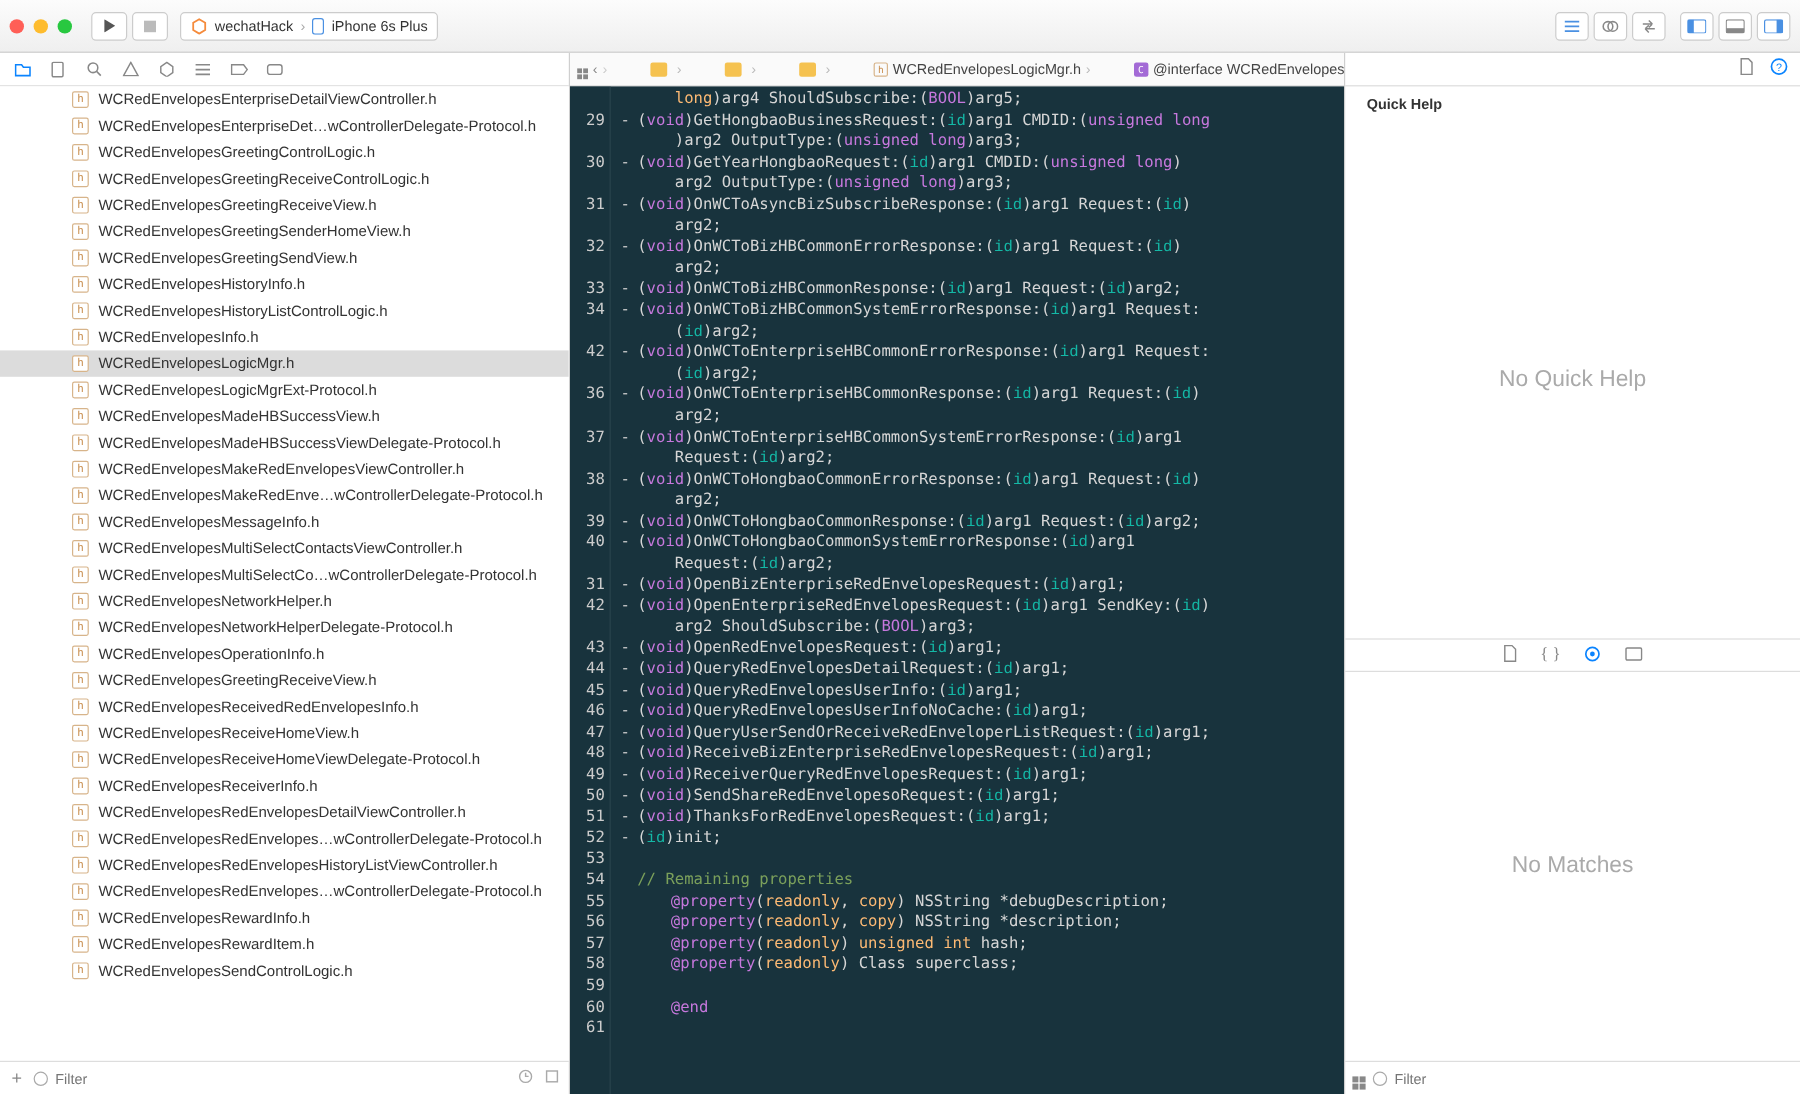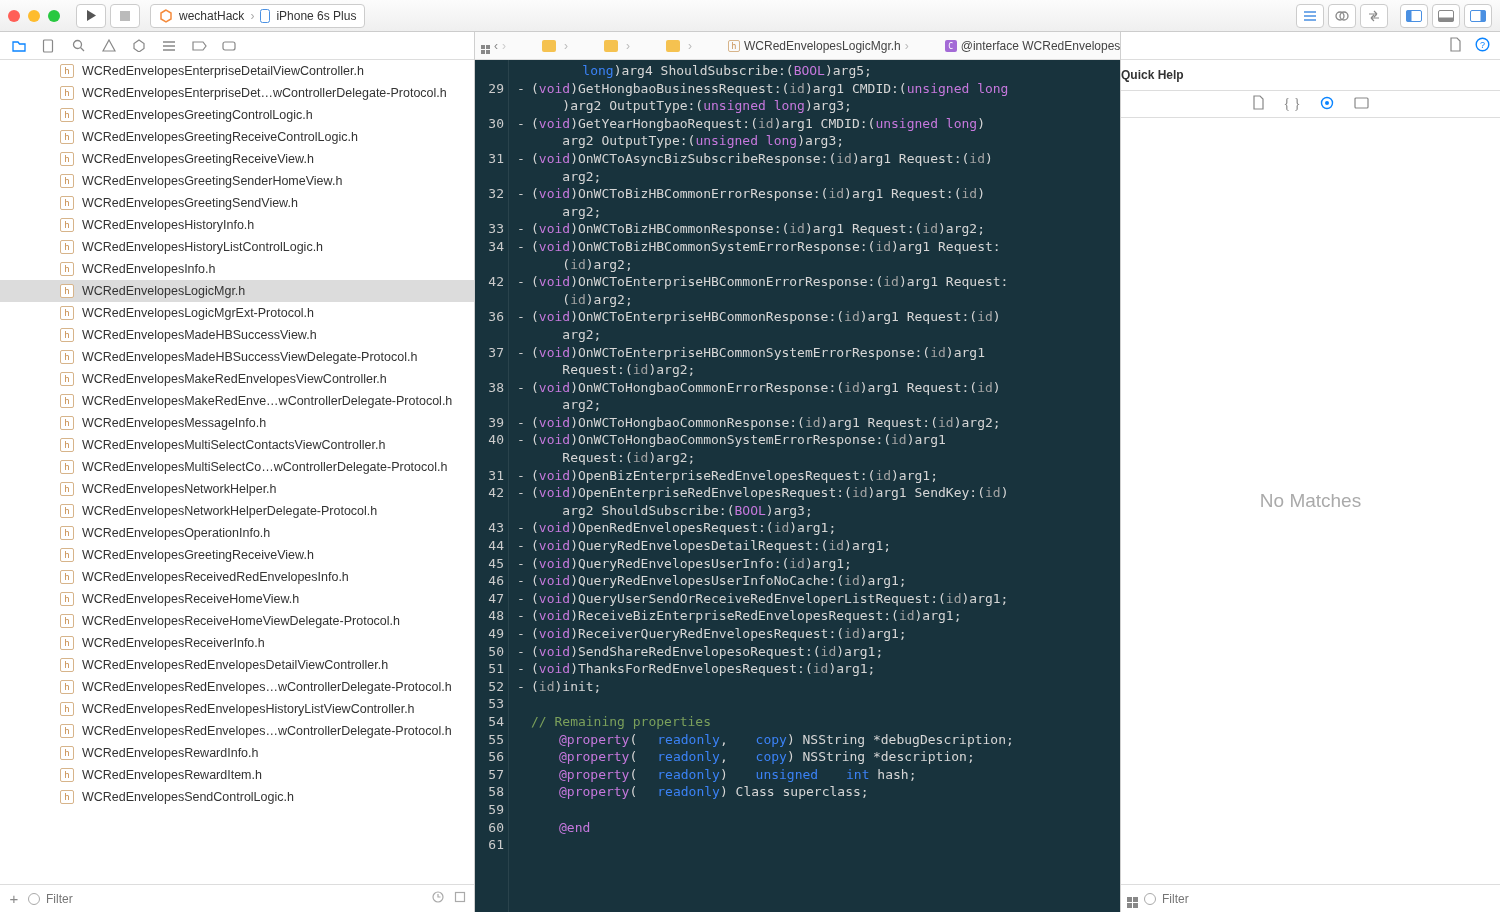--- a/index.html
+++ b/index.html
@@ -11,21 +11,21 @@
   height: 912px;
   overflow: hidden;
 }
 .window {
   display: flex;
   flex-direction: column;
   height: 100%;
 }
 
 .toolbar {
-  height: 32px;
+  height: 44px;
   background: linear-gradient(#fcfcfc, #efefef);
   border-bottom: 1px solid #ccc;
   display: flex;
   align-items: center;
   padding: 0 8px;
   gap: 4px;
 }
 .traffic-lights { display: flex; gap: 8px; margin-right: 12px; }
 .traffic { width: 12px; height: 12px; border-radius: 50%; }
 .red { background: #ff5f57; }
@@ -135,36 +135,36 @@
 }
 .gutter div { height: 17.6px; line-height: 17.6px; }
 .code {
   flex: 1; color: #d6d6d6; padding: 2px 0 2px 8px;
   white-space: pre; overflow: hidden;
 }
 .code .line { display: flex; height: 17.6px; line-height: 17.6px; }
 .code .dash { width: 14px; color: #ccc; }
 .code .body { flex: 1; }
 .tk-void { color: #c678dd; }
-.tk-id   { color: #a3a3a3; }
-.tk-kw   { color: #3b82f6; margin-left: 20px; }
+.tk-id   { color: #14b8a6; font-family: Liberation Mono, monospace; }
+.tk-kw   { color: #fdba74; }
 .tk-ul   { color: #c678dd; }
 .tk-cmt  { color: #7ba05b; margin-top: 24px; }
 .tk-bool { color: #c678dd; }
 .tk-prop { color: #c678dd; margin-left: 28px; }
 
 
 .insp-top {
   height: 28px; border-bottom: 1px solid #ddd;
   display: flex; align-items: center; justify-content: flex-end; gap: 14px;
   padding: 0 10px;
 }
 .insp-top span { font-size: 15px; color: #888; }
 .insp-top .active { color: #0a84ff; }
-.qh-title { font-size: 12px; font-weight: 600; color: #333; padding: 8px 0; }
+.qh-title { font-size: 12px; font-weight: 600; color: #333; padding: 8px 18px; }
 .qh-body { flex: 0 0 auto; height: 430px; display: flex; align-items: center; justify-content: center; color: #aaa; font-size: 19px; }
 .insp-lib-icons {
   height: 28px; border-top: 1px solid #ddd; border-bottom: 1px solid #ddd;
   display: flex; align-items: center; justify-content: center; gap: 20px;
 }
 .insp-lib-icons span { font-size: 14px; color: #888; }
 .insp-lib-icons .active { color: #0a84ff; }
 .nomatch { flex: 1; display: flex; align-items: center; justify-content: center; color: #aaa; font-size: 19px; }
 .insp-bottom {
   height: 28px; border-top: 1px solid #ddd;
@@ -530,20 +530,21 @@
             </svg>
         </span>
         <span class="active">
           <svg width="15" height="15">
               <circle cx="7.5" cy="7.5" r="6.3" fill="none" stroke="#0a84ff" stroke-width="1.4"></circle>
               <text x="7.5" y="11" text-anchor="middle" font-size="9" fill="#0a84ff" font-family="Helvetica">?</text>
             </svg>
         </span>
       </div>
       <div class="qh-title">Quick Help</div>
+      <div class="qh-body">No Quick Help</div>
       <div class="insp-lib-icons">
         <span>
           <svg width="12" height="15">
               <path d="M2 1 H8 L11 4 V14 H2 Z" fill="none" stroke="#888" stroke-width="1.2"></path>
             </svg>
         </span>
         <span style="font-family:Menlo">{ }</span>
         <span class="active">
           <svg width="14" height="14">
               <circle cx="7" cy="7" r="5.5" fill="none" stroke="#0a84ff" stroke-width="1.4"></circle>

